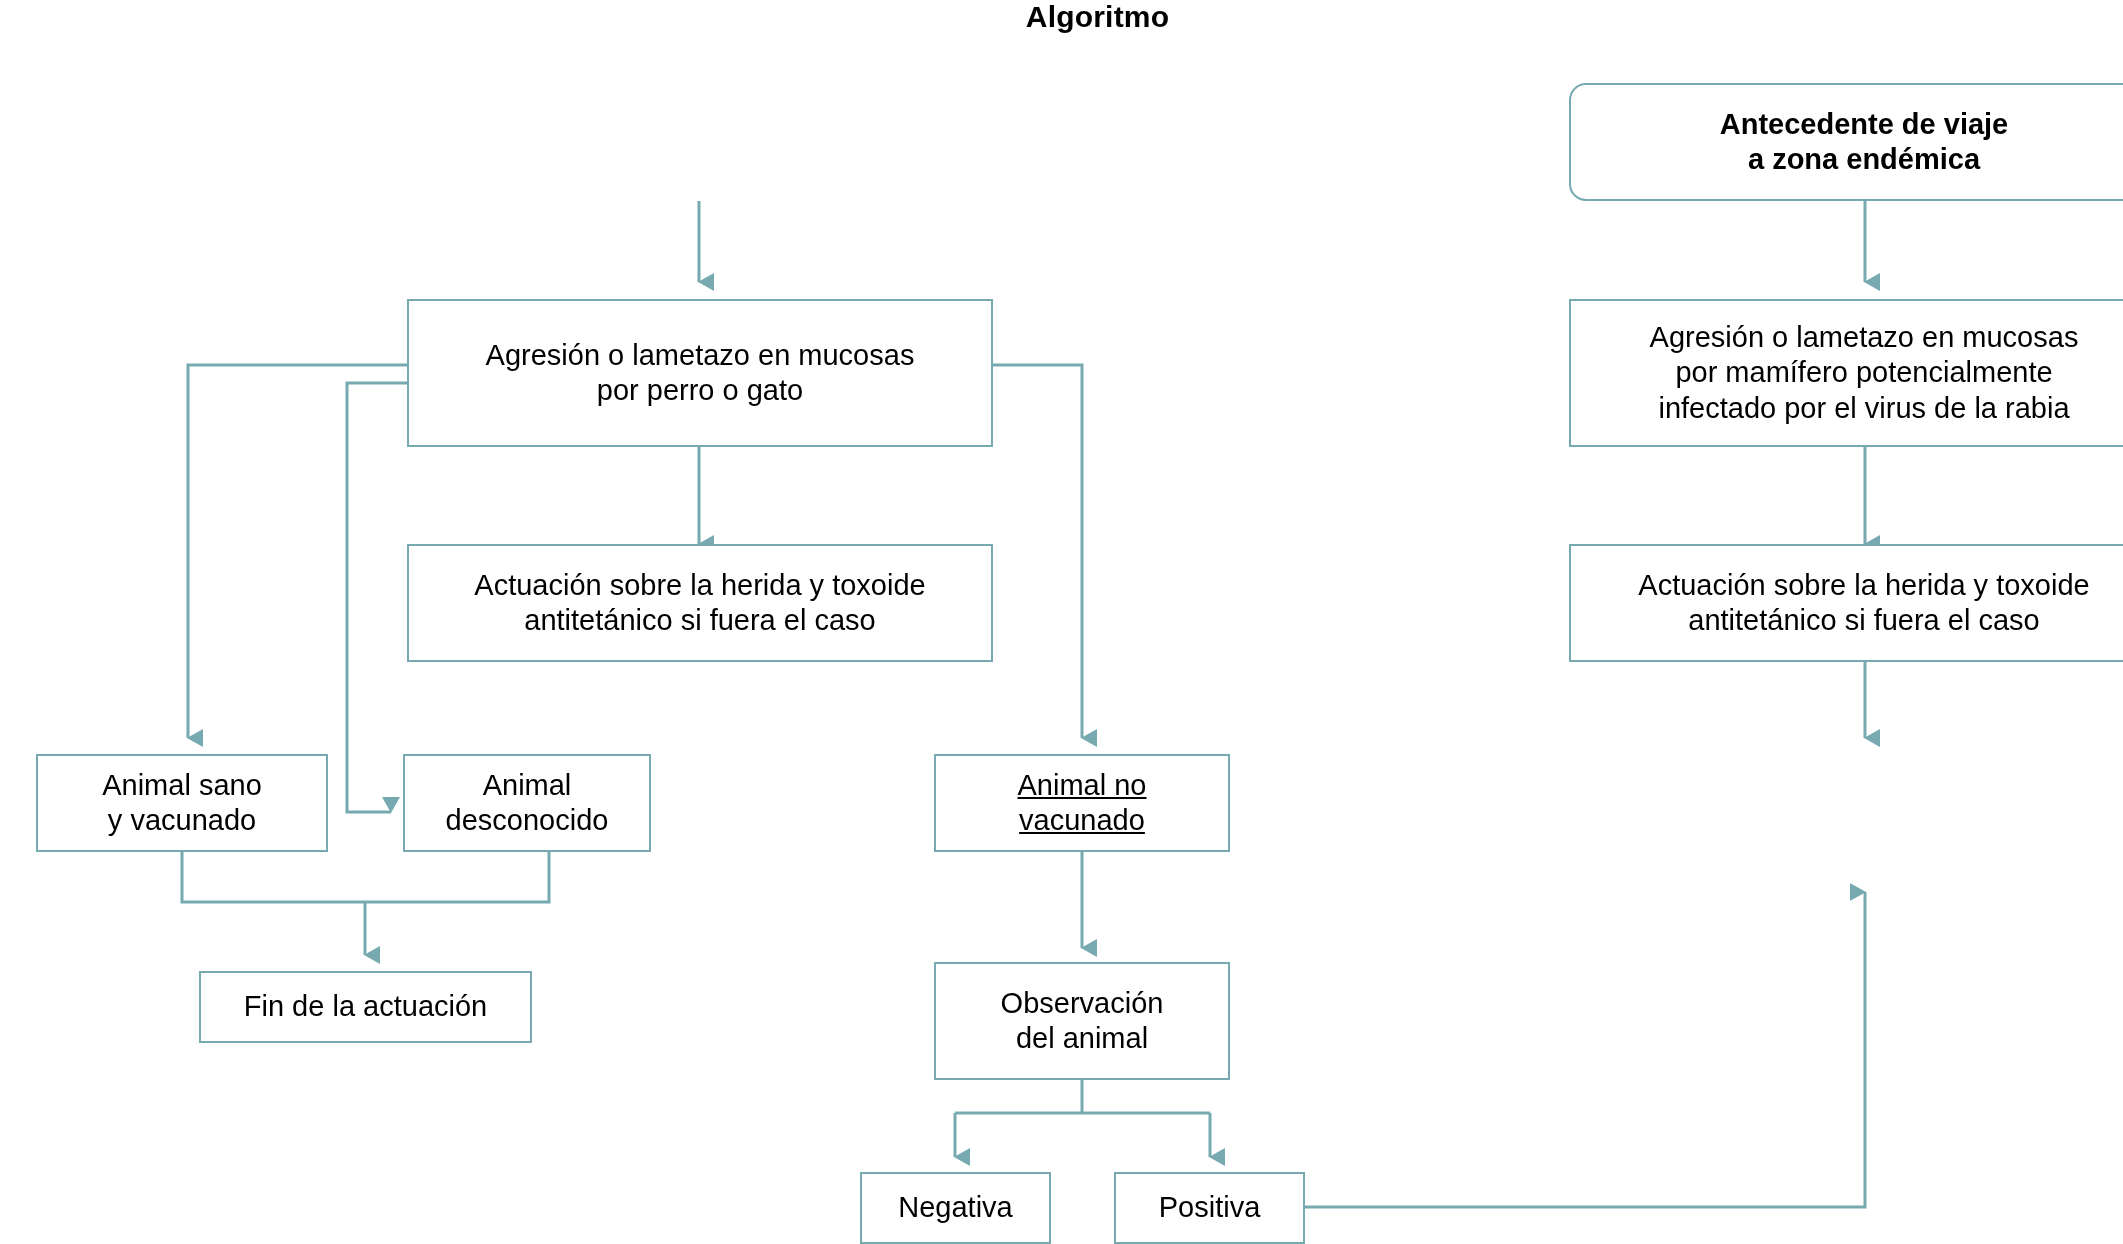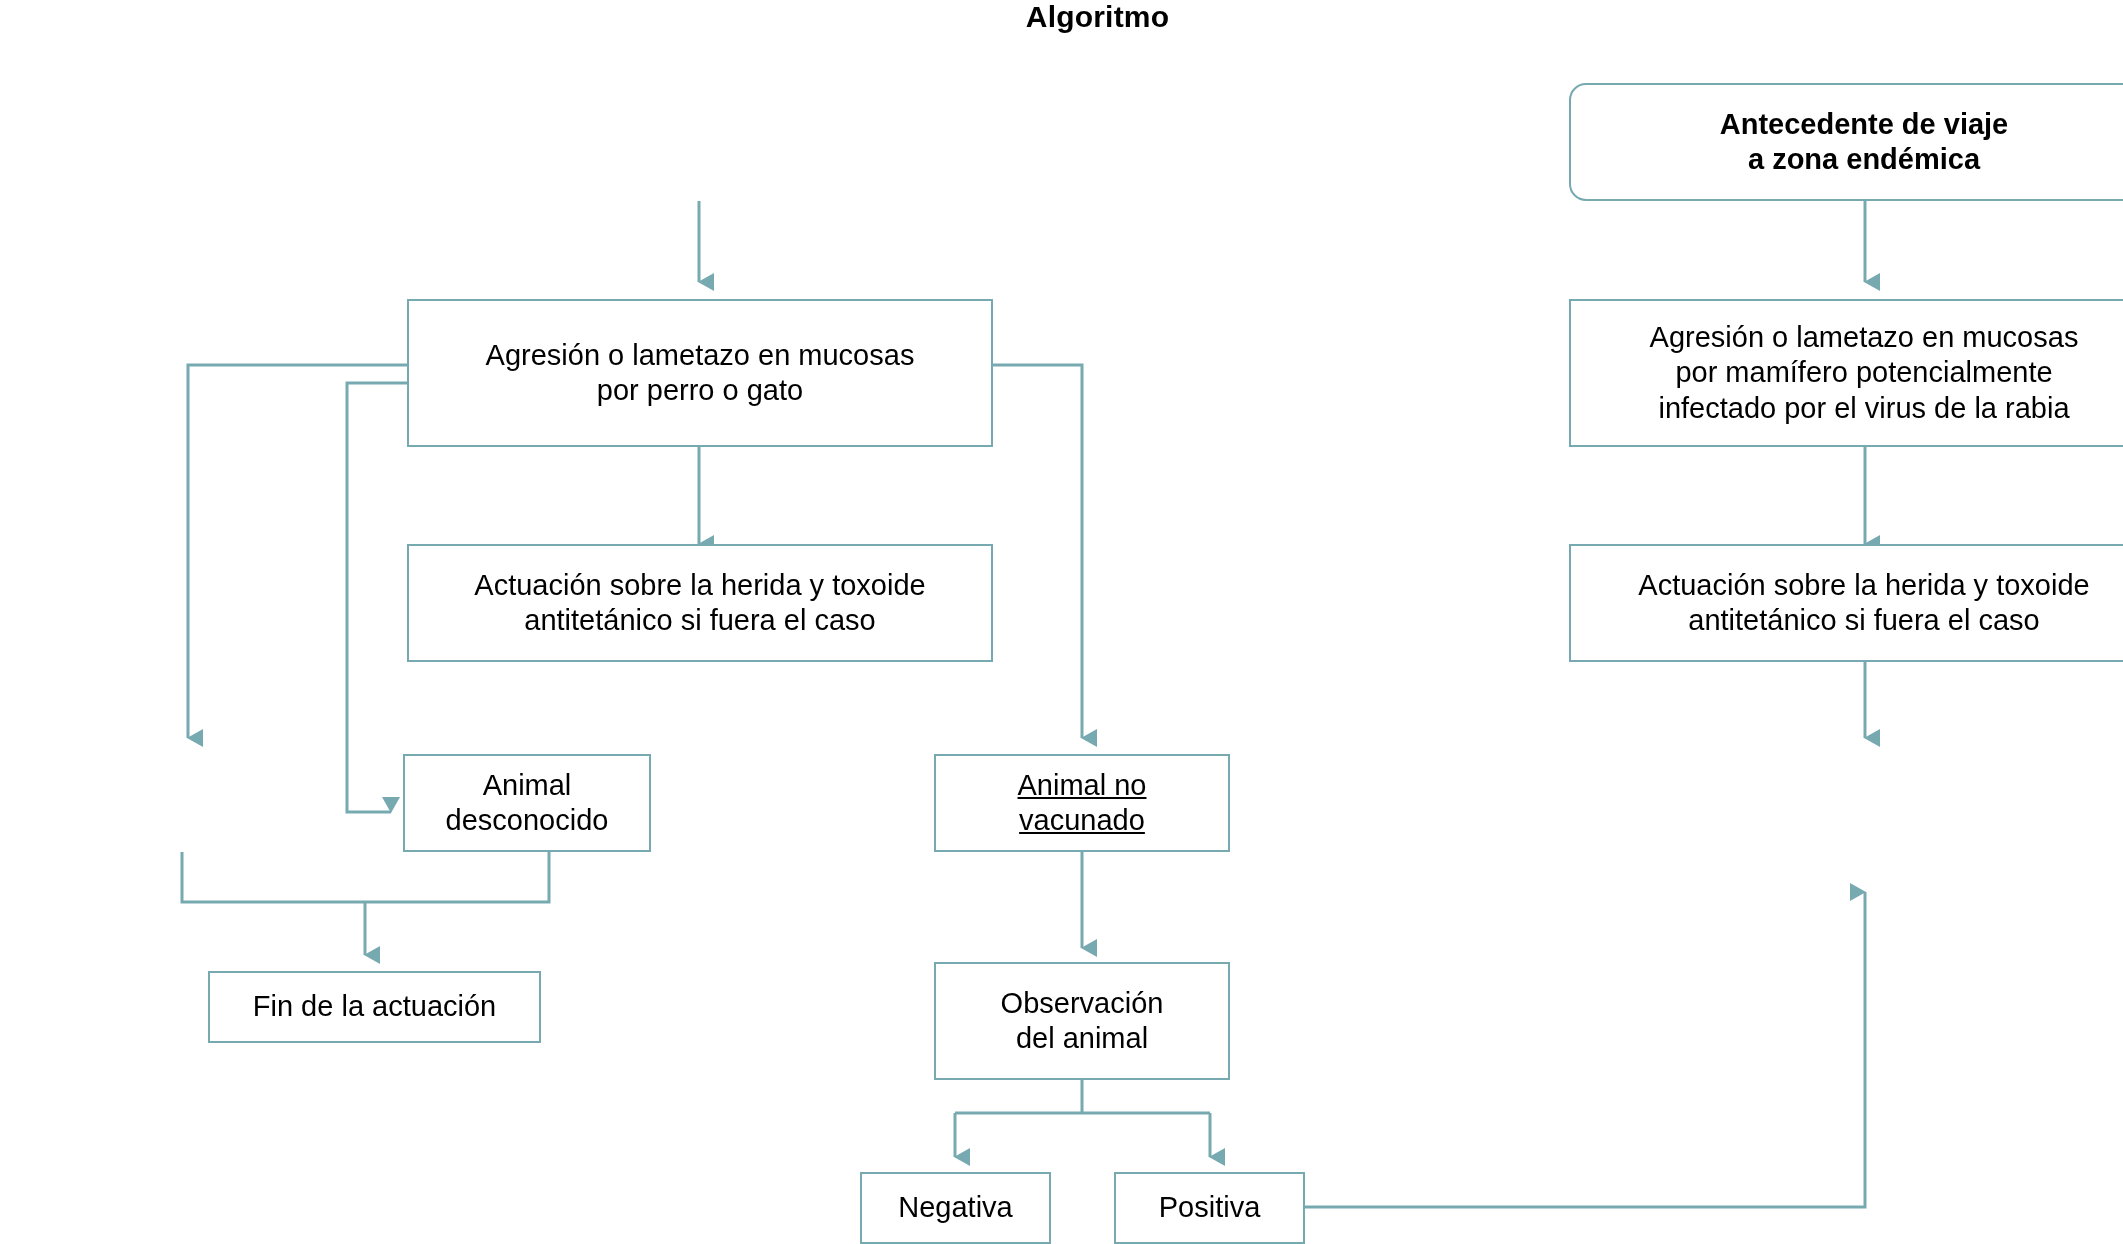--- a/index.html
+++ b/index.html
@@ -106,28 +106,30 @@
     </g>
   </svg>
 
 
   <div class="node" style="left:371px; top:299px; width:586px; height:148px;">Agresión o lametazo en mucosas
 por perro o gato</div>
 
   <div class="node" style="left:371px; top:544px; width:586px; height:118px;">Actuación sobre la herida y toxoide
 antitetánico si fuera el caso</div>
 
+  <div class="node" style="left:0px; top:754px; width:292px; height:98px;">Animal sano
+y vacunado</div>
 
   <div class="node" style="left:367px; top:754px; width:248px; height:98px;">Animal
 desconocido</div>
 
   <div class="node" style="left:898px; top:754px; width:296px; height:98px;text-decoration:underline;">Animal no
 vacunado</div>
 
-  <div class="node" style="left:172px; top:971px; width:333px; height:72px;text-align:right;">Fin de la actuación</div>
+  <div class="node" style="left:163px; top:971px; width:333px; height:72px;text-align:right;">Fin de la actuación</div>
 
   <div class="node" style="left:898px; top:962px; width:296px; height:118px;">Observación
 del animal</div>
 
   <div class="node" style="left:824px; top:1172px; width:191px; height:72px;">Negativa</div>
 
   <div class="node" style="left:1078px; top:1172px; width:191px; height:72px;">Positiva</div>
 
   <div class="node bold" style="left:1533px; top:83px; width:590px; height:118px;border-radius:17px;">Antecedente de viaje
 a zona endémica</div>

